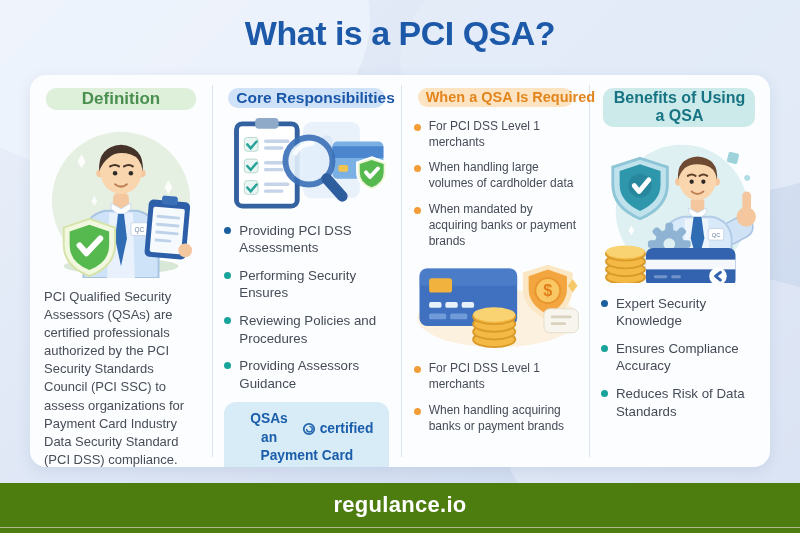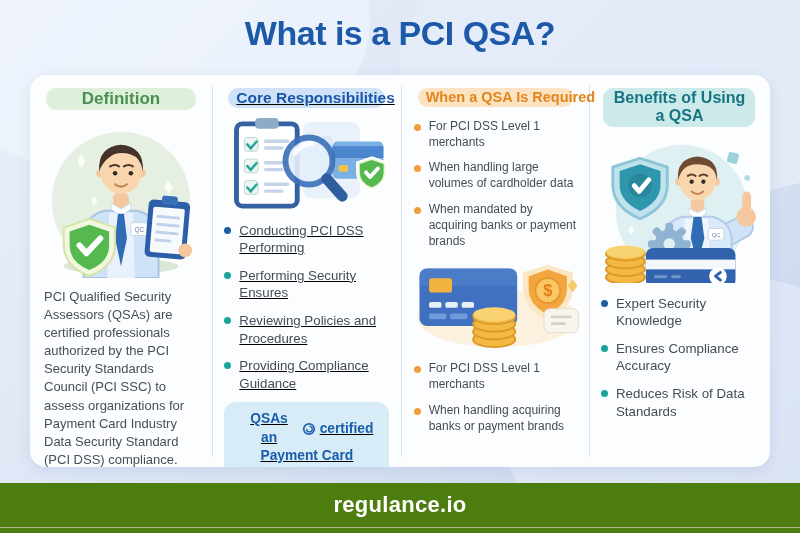--- a/index.html
+++ b/index.html
@@ -21,21 +21,21 @@
   }
 
   .card {
     position:absolute; left:30px; top:75px; width:740px; height:392px;
     background:#fcfdff; border-radius:16px;
     box-shadow:0 4px 14px rgba(70,100,160,0.12);
     display:flex; overflow:hidden;
   }
   .col { position:relative; padding:0 10px; }
   .col1 { width:183px; }
-  .col2 { width:189px;text-decoration:underline; }
+  .col2 { width:189px; }
   .col3 { width:187px; }
   .col4 { width:181px; }
   .vdiv { width:1px; background:#dde4f1; margin:10px 0; }
 
   .pill {
     margin:13px auto 0; padding:1px 8px; border-radius:10px;
     font-weight:700; text-align:center; width:calc(100% - 12px);
     line-height:1.15;
   }
   .pill-green  { background:#def0da; color:#4a8f50; font-size:17px; }
@@ -167,33 +167,33 @@
         <path d="M26,5 L47,12 V27 Q47,45 26,53 Q5,45 5,27 V12 Z" fill="#55b94f"></path>
         <path d="M16,27 L23,35 L37,20" stroke="#ffffff" stroke-width="7" fill="none" stroke-linecap="round" stroke-linejoin="round"></path>
       </g>
       <circle cx="86" cy="46" r="24" fill="#e3effa" opacity="0.9" stroke="#3a70b7" stroke-width="6"></circle>
       <path d="M72,38 q5,-9 17,-10" stroke="#ffffff" stroke-width="5" fill="none" stroke-linecap="round" opacity=".85"></path>
       <line x1="104" y1="64" x2="120" y2="82" stroke="#2f5e9e" stroke-width="11" stroke-linecap="round"></line>
     </svg>
     <ul class="bullets">
       <li>
           <span class="dot dot-teal-dark"></span>
-          <span>Conducting PCI DSS Performing</span>
+          <span>Providing PCI DSS Assessments</span>
         </li>
       <li>
           <span class="dot dot-teal"></span>
           <span>Performing Security Ensures</span>
         </li>
       <li>
           <span class="dot dot-teal"></span>
           <span>Reviewing Policies and Procedures</span>
         </li>
       <li>
           <span class="dot dot-teal"></span>
-          <span>Providing Compliance Guidance</span>
+          <span>Providing Assessors Guidance</span>
         </li>
     </ul>
     <div class="callout">
       <div class="co-line1">
         <span>QSAs an</span>
         <svg class="co-icon" viewBox="0 0 16 16">
           <circle cx="8" cy="8" r="6" fill="none" stroke="#2566b0" stroke-width="2"></circle>
           <path d="M9,5 a3.2,3.2 0 1,1 -3.6,3.4" fill="none" stroke="#2566b0" stroke-width="1.6" stroke-linecap="round"></path>
         </svg>
         <span>certified</span>

